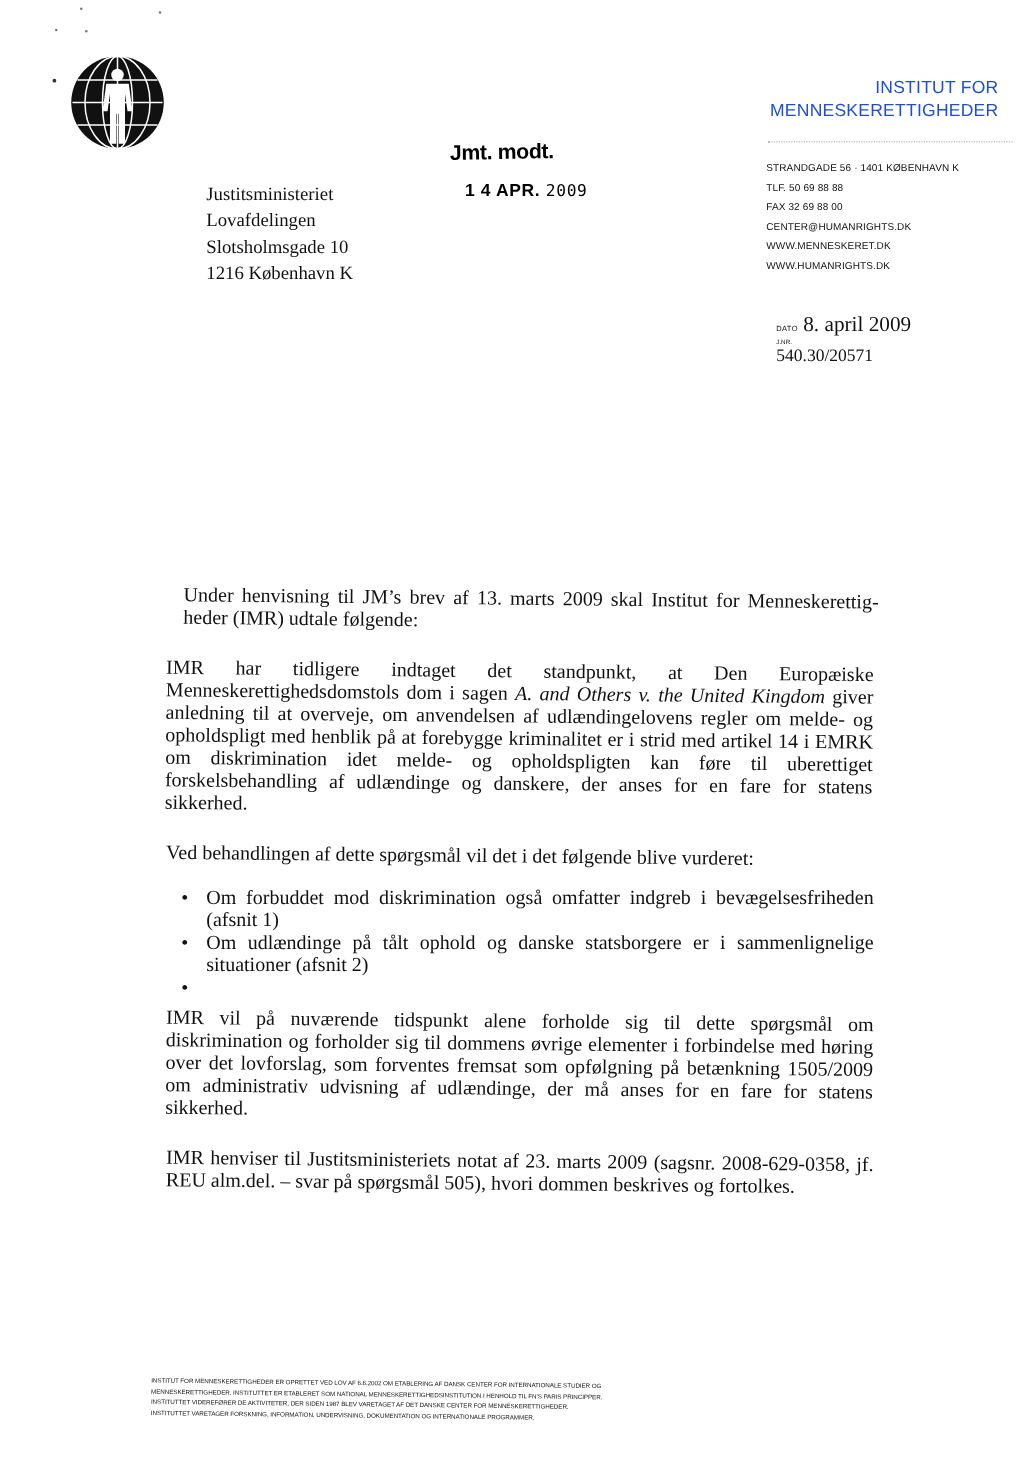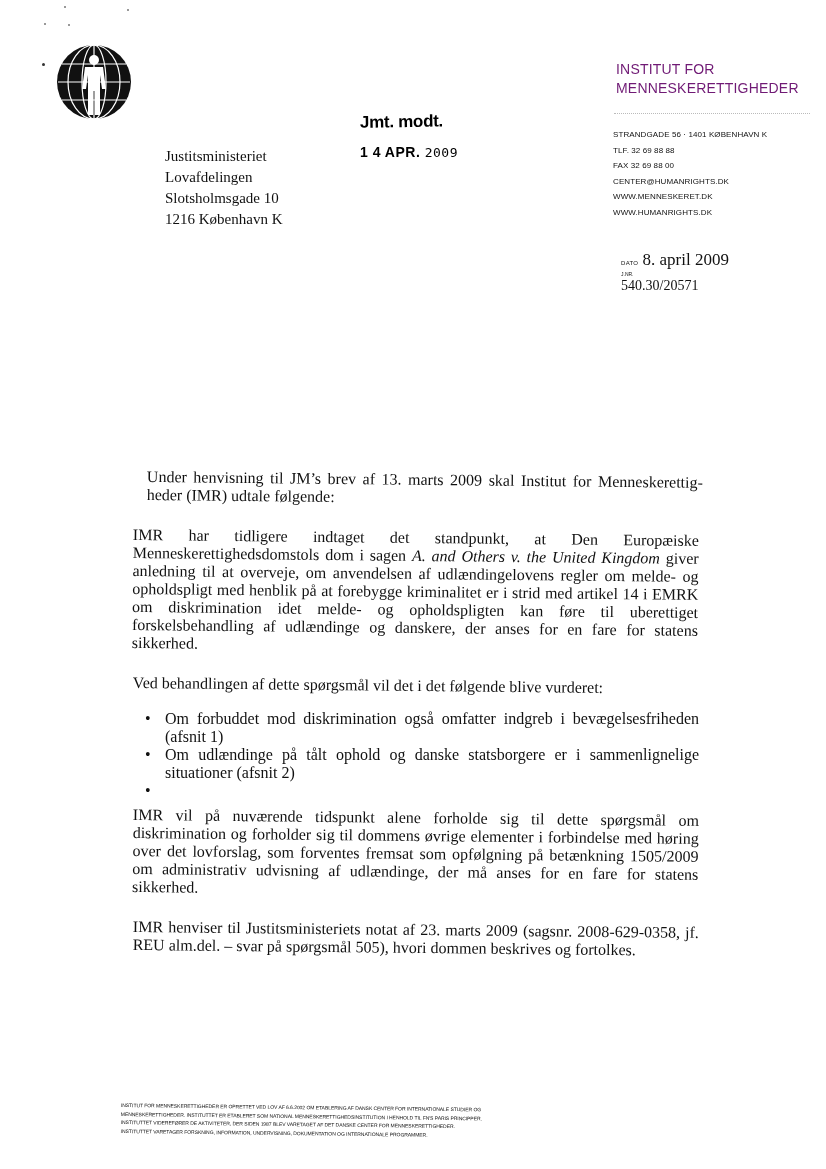--- a/index.html
+++ b/index.html
@@ -6,30 +6,30 @@
     body {
       width: 826px; height: 1169px; position: relative; overflow: hidden;
       font-family: "Liberation Serif", serif; color: #111;
     }
     .abs { position: absolute; }
     .logo { left: 56px; top: 44px; width: 76px; height: 76px; }
     .specks span { position: absolute; width: 2px; height: 2px; background: #777; border-radius: 50%; }
 
     .inst-name {
       left: 616px; top: 60px; font-family: "Liberation Sans", sans-serif;
-      font-size: 14px; line-height: 19px; letter-spacing: 0.2px; color: #701a75;
+      font-size: 14px; line-height: 19px; letter-spacing: 0.2px; color: #1d4ed8; text-align: right;
     }
     .inst-rule { left: 614px; top: 113px; width: 196px; border-top: 1px dotted #bbb; }
     .inst-contact {
       left: 613px; top: 127px; font-family: "Liberation Sans", sans-serif;
       font-size: 8px; line-height: 15.5px; color: #111; letter-spacing: 0.1px;
     }
     .stamp { left: 360px; top: 112px; text-align: left; font-family: "Liberation Sans", sans-serif; font-weight: bold; color: #000000; }
     .stamp-title { font-size: 17px; letter-spacing: -0.3px; transform: rotate(-1deg); }
-    .stamp-date { font-size: 14px; margin-top: 12px; font-weight: bold; letter-spacing: 0.5px; }
+    .stamp-date { font-size: 14px; margin-top: 12px; font-weight: bold; letter-spacing: 0.5px; margin-left: 12px; }
     .stamp-date .yr { font-weight: normal; font-family: "DejaVu Sans Mono", monospace; font-size: 13px; }
 
     .recipient { left: 141px; top: 146px; font-size: 15px; line-height: 21px; margin-left: 24px; }
 
     .meta { left: 621px; top: 250px; }
     .meta .lbl { font-family: "Liberation Sans", sans-serif; font-size: 6px; letter-spacing: 0.3px; }
     .meta .date-row { font-size: 17px; }
     .meta .jnr-lbl { font-family: "Liberation Sans", sans-serif; font-size: 5px; margin-top: 1px; }
     .meta .jnr { font-size: 14px; line-height: 18px; }
 
@@ -75,21 +75,21 @@
   <span style="left:42px;top:63px;width:3px;height:3px;background:#333;"></span>
 </div>
 
 <div class="abs inst-name">
   <div>INSTITUT FOR</div>
   <div>MENNESKERETTIGHEDER</div>
 </div>
 <div class="abs inst-rule"></div>
 <div class="abs inst-contact">
   <div>STRANDGADE 56 · 1401 KØBENHAVN K</div>
-  <div>TLF. 32 69 88 88</div>
+  <div>TLF. 50 69 88 88</div>
   <div>FAX 32 69 88 00</div>
   <div>CENTER@HUMANRIGHTS.DK</div>
   <div>WWW.MENNESKERET.DK</div>
   <div>WWW.HUMANRIGHTS.DK</div>
 </div>
 
 <div class="abs stamp">
   <div class="stamp-title">Jmt. modt.</div>
   <div class="stamp-date">
     <span>1 4 APR.</span>

